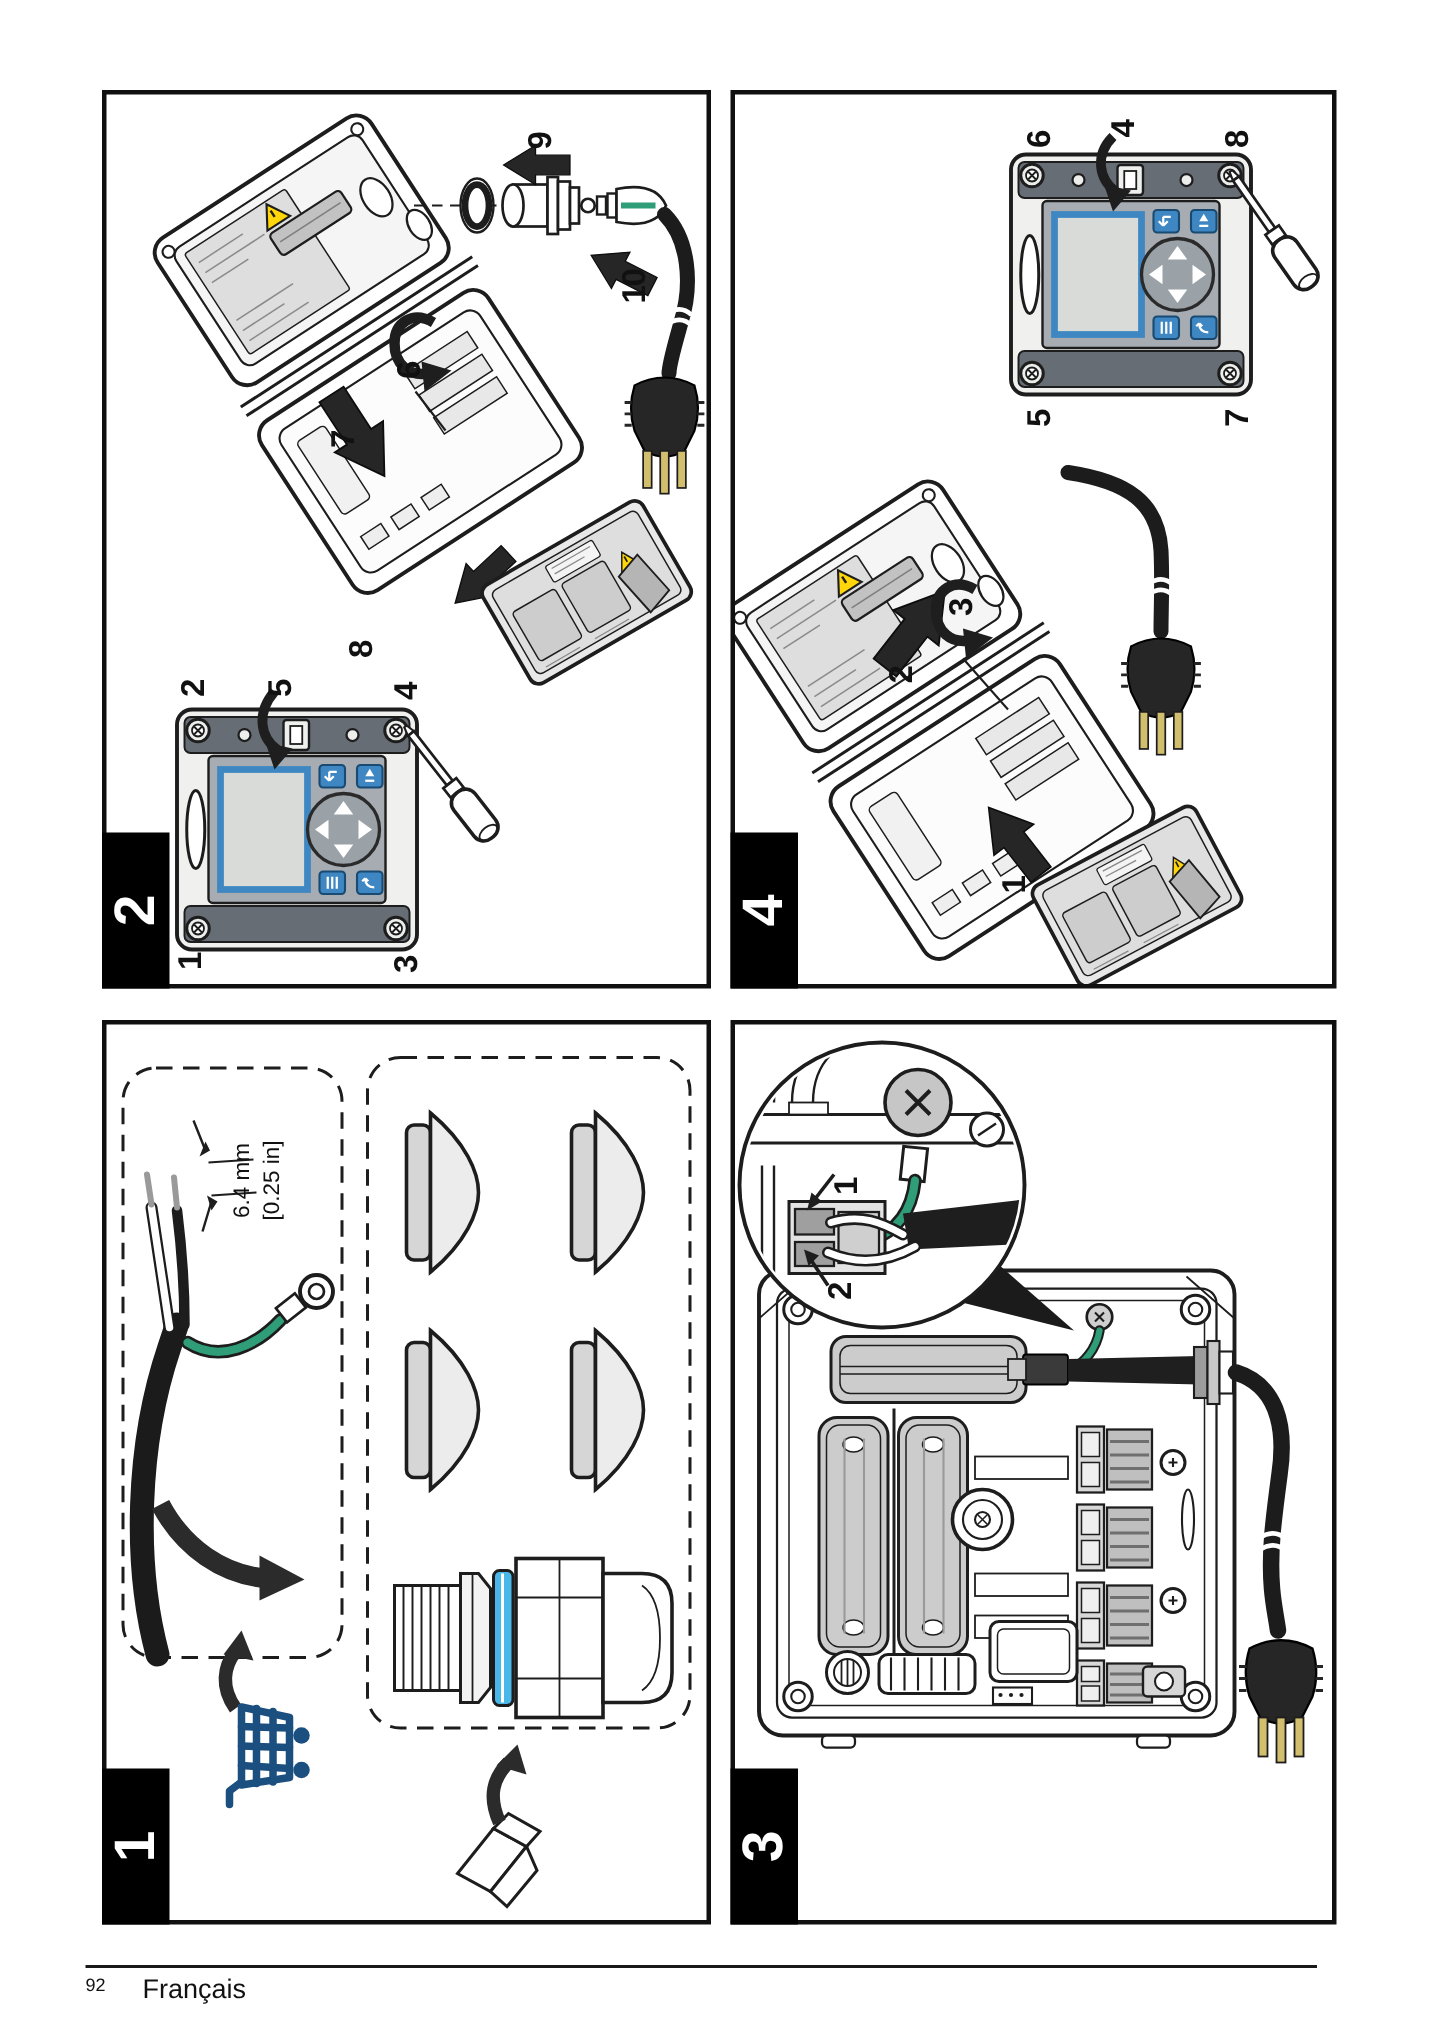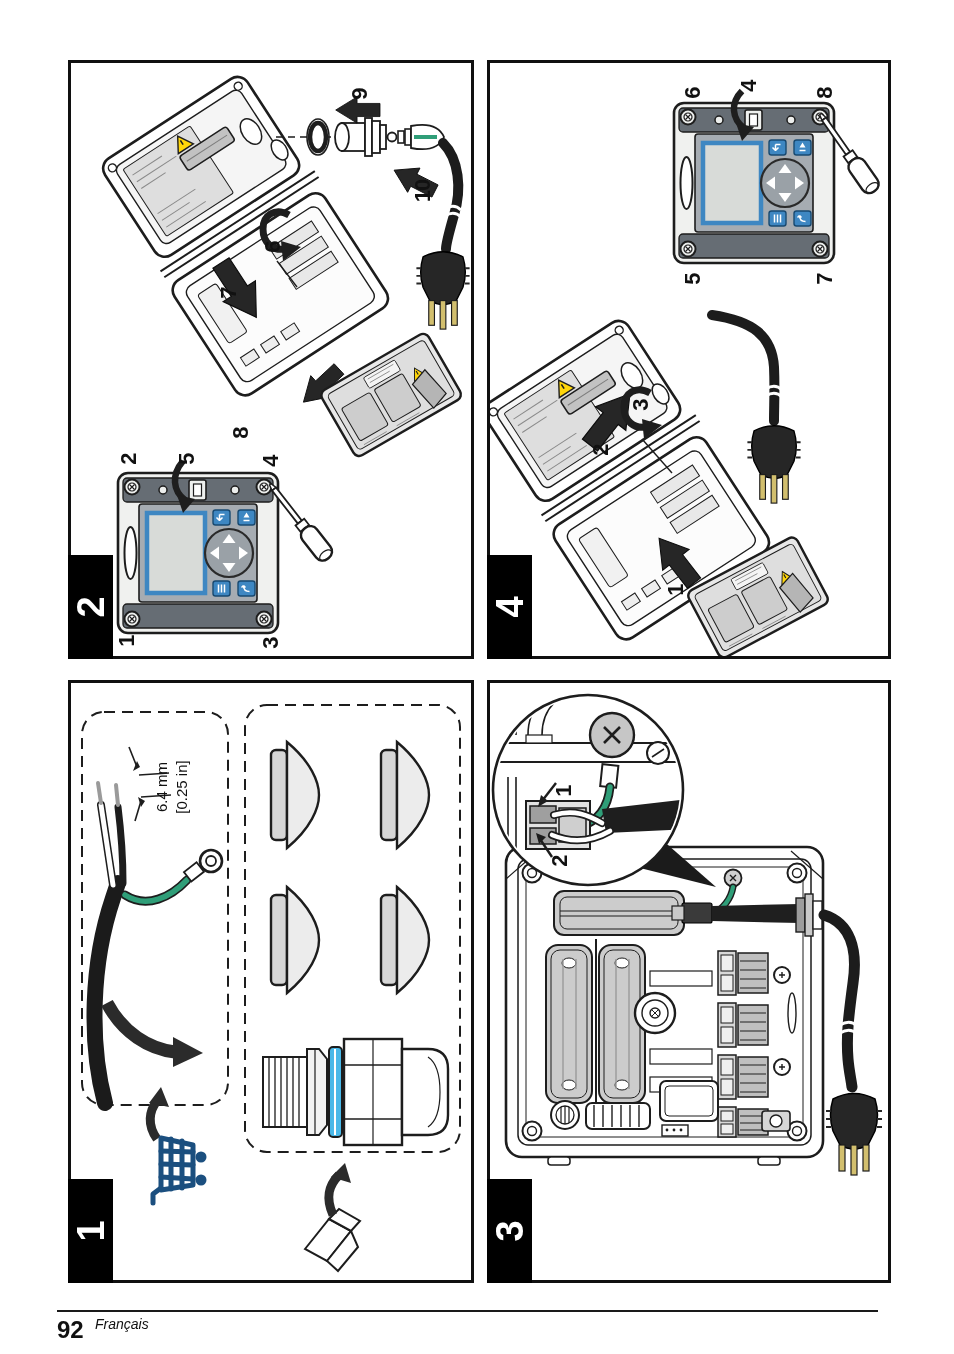--- a/index.html
+++ b/index.html
@@ -24,22 +24,22 @@
     font-weight:bold; font-size:22px; color:#111; transform:rotate(-90deg); z-index:4;
     letter-spacing:-1px;
   }
   .callout.wide { width:36px; }
   .dim-label {
     position:absolute; left:62px; top:82px; width:82px; height:44px;
     transform:rotate(-90deg); transform-origin:center; text-align:center;
     font-size:15px; color:#111; line-height:1.35; z-index:4;
   }
   .footer-rule { position:absolute; left:57px; top:1310px; width:821px; height:2px; background:#1a1a1a; }
-  .footer-page { position:absolute; left:57px; top:1316px; font-size:24px; font-weight:bold; color:#111; }
-  .footer-lang { position:absolute; left:95px; top:1316px; font-size:14px; font-style:italic; color:#111; }
+  .footer-page { position:absolute; left:57px; top:1316px; font-size:12px; font-weight:normal; color:#111; }
+  .footer-lang { position:absolute; left:95px; top:1316px; font-size:18px; color:#111; }
 </style>
 </head>
 <body>
 
 <div class="page">
 
   <div class="panel" id="panel-step2" style="left:68px; top:60px; width:406px; height:599px;">
     <svg width="400" height="593" viewBox="0 0 400 593">
 
       <g transform="translate(10,-6) rotate(-33 150 165)">

